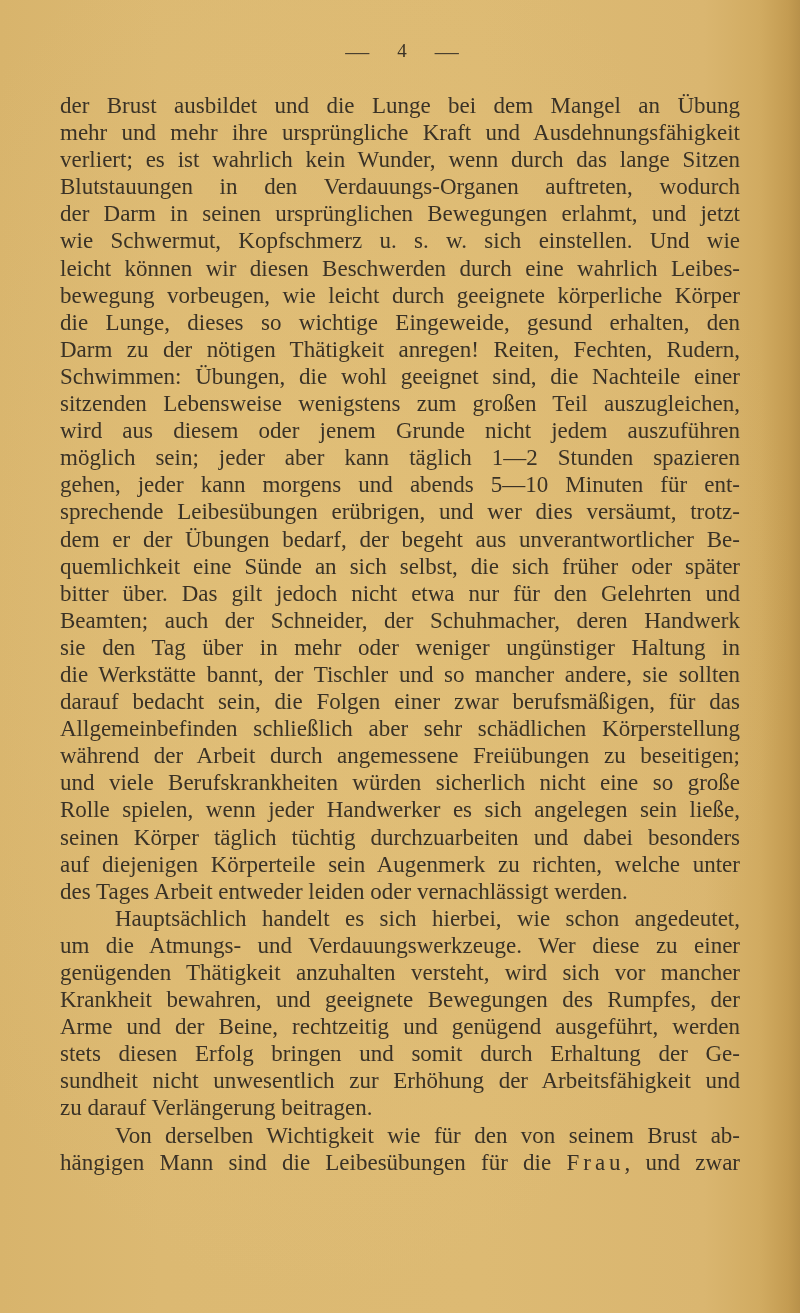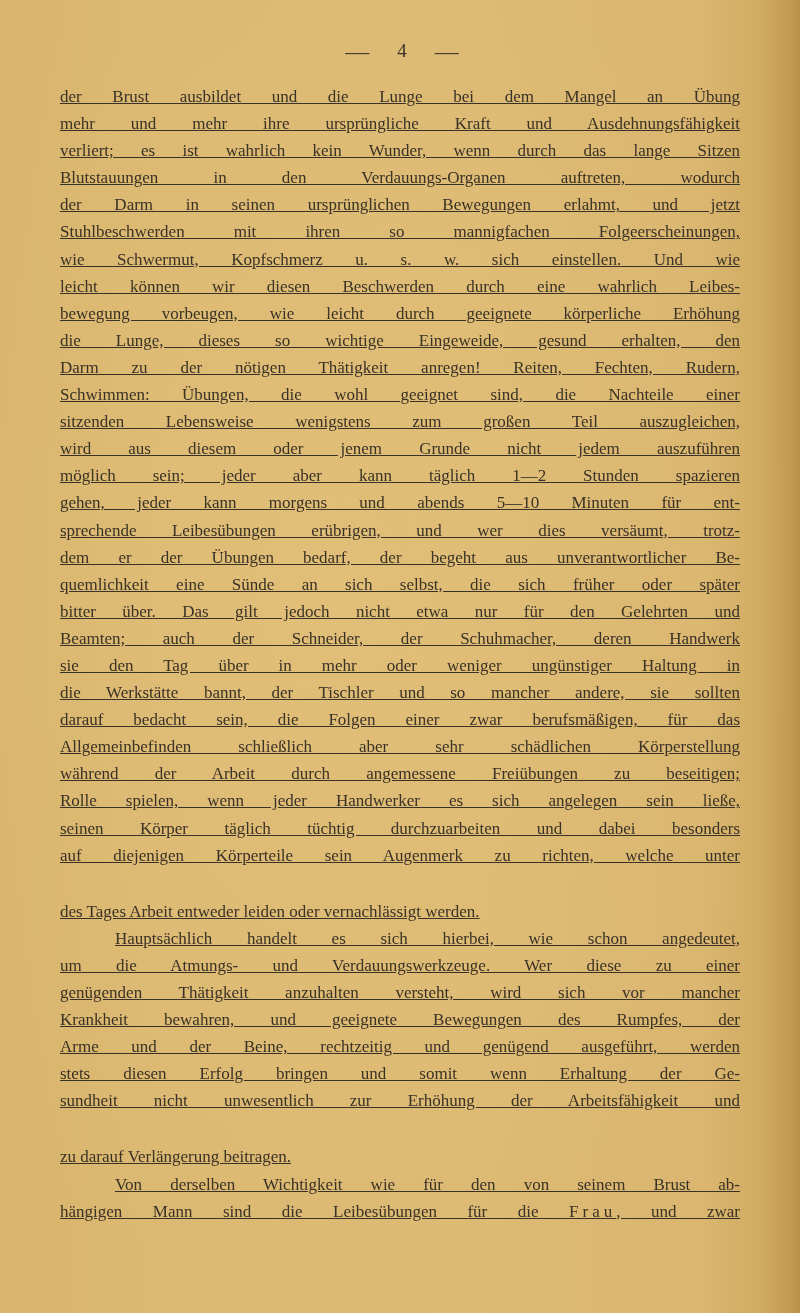--- a/index.html
+++ b/index.html
@@ -35,39 +35,37 @@
       color: #4a4030;
     }
     .page-header .num {
       font-size: 19px;
       line-height: 26px;
       margin: 0 28px;
       color: #3a3226;
     }
     .text-block {
       position: absolute;
-      top: 83px;
+      top: 92px;
       left: 60px;
       width: 680px;
-      font-size: 17px;
+      font-size: 23px;
       line-height: 27.1px;
-      text-decoration: underline;
     }
     .ln {
       display: block;
       height: 27.1px;
       text-align: justify;
       text-align-last: justify;
       white-space: normal;
       overflow: visible;
     }
     .ln.end {
       text-align: right;
       text-align-last: left;
-      margin-top: 29px;
     }
     .ln.indent {
       padding-left: 55px;
     }
     .spaced {
       letter-spacing: 4px;
     }
   </style>
 </head>
 <body>
@@ -79,54 +77,54 @@
 </div>
 
 <div class="text-block">
 
   <div>
     <div class="ln">der Brust ausbildet und die Lunge bei dem Mangel an Übung</div>
     <div class="ln">mehr und mehr ihre ursprüngliche Kraft und Ausdehnungsfähigkeit</div>
     <div class="ln">verliert; es ist wahrlich kein Wunder, wenn durch das lange Sitzen</div>
     <div class="ln">Blutstauungen in den Verdauungs-Organen auftreten, wodurch</div>
     <div class="ln">der Darm in seinen ursprünglichen Bewegungen erlahmt, und jetzt</div>
-    <div class="ln">Stuhlbeschwerden mit ihren so mannigfachen Folgeerscheinungen,</div>
     <div class="ln">wie Schwermut, Kopfschmerz u. s. w. sich einstellen. Und wie</div>
     <div class="ln">leicht können wir diesen Beschwerden durch eine wahrlich Leibes-</div>
-    <div class="ln">bewegung vorbeugen, wie leicht durch geeignete körperliche Erhöhung</div>
+    <div class="ln">bewegung vorbeugen, wie leicht durch geeignete körperliche Körper</div>
     <div class="ln">die Lunge, dieses so wichtige Eingeweide, gesund erhalten, den</div>
     <div class="ln">Darm zu der nötigen Thätigkeit anregen! Reiten, Fechten, Rudern,</div>
     <div class="ln">Schwimmen: Übungen, die wohl geeignet sind, die Nachteile einer</div>
     <div class="ln">sitzenden Lebensweise wenigstens zum großen Teil auszugleichen,</div>
     <div class="ln">wird aus diesem oder jenem Grunde nicht jedem auszuführen</div>
     <div class="ln">möglich sein; jeder aber kann täglich 1—2 Stunden spazieren</div>
     <div class="ln">gehen, jeder kann morgens und abends 5—10 Minuten für ent-</div>
     <div class="ln">sprechende Leibesübungen erübrigen, und wer dies versäumt, trotz-</div>
     <div class="ln">dem er der Übungen bedarf, der begeht aus unverantwortlicher Be-</div>
     <div class="ln">quemlichkeit eine Sünde an sich selbst, die sich früher oder später</div>
     <div class="ln">bitter über. Das gilt jedoch nicht etwa nur für den Gelehrten und</div>
     <div class="ln">Beamten; auch der Schneider, der Schuhmacher, deren Handwerk</div>
     <div class="ln">sie den Tag über in mehr oder weniger ungünstiger Haltung in</div>
     <div class="ln">die Werkstätte bannt, der Tischler und so mancher andere, sie sollten</div>
     <div class="ln">darauf bedacht sein, die Folgen einer zwar berufsmäßigen, für das</div>
     <div class="ln">Allgemeinbefinden schließlich aber sehr schädlichen Körperstellung</div>
     <div class="ln">während der Arbeit durch angemessene Freiübungen zu beseitigen;</div>
+    <div class="ln">und viele Berufskrankheiten würden sicherlich nicht eine so große</div>
     <div class="ln">Rolle spielen, wenn jeder Handwerker es sich angelegen sein ließe,</div>
     <div class="ln">seinen Körper täglich tüchtig durchzuarbeiten und dabei besonders</div>
     <div class="ln">auf diejenigen Körperteile sein Augenmerk zu richten, welche unter</div>
     <div class="ln end">des Tages Arbeit entweder leiden oder vernachlässigt werden.</div>
   </div>
 
   <div>
     <div class="ln indent">Hauptsächlich handelt es sich hierbei, wie schon angedeutet,</div>
     <div class="ln">um die Atmungs- und Verdauungswerkzeuge. Wer diese zu einer</div>
     <div class="ln">genügenden Thätigkeit anzuhalten versteht, wird sich vor mancher</div>
     <div class="ln">Krankheit bewahren, und geeignete Bewegungen des Rumpfes, der</div>
     <div class="ln">Arme und der Beine, rechtzeitig und genügend ausgeführt, werden</div>
-    <div class="ln">stets diesen Erfolg bringen und somit wenn Erhaltung der Ge-</div>
+    <div class="ln">stets diesen Erfolg bringen und somit durch Erhaltung der Ge-</div>
     <div class="ln">sundheit nicht unwesentlich zur Erhöhung der Arbeitsfähigkeit und</div>
     <div class="ln end">zu darauf Verlängerung beitragen.</div>
   </div>
 
   <div>
     <div class="ln indent">Von derselben Wichtigkeit wie für den von seinem Brust ab-</div>
     <div class="ln"><span>hängigen Mann sind die Leibesübungen für die </span><span class="spaced">Frau</span><span>, und zwar</span></div>
   </div>
 
 </div>

